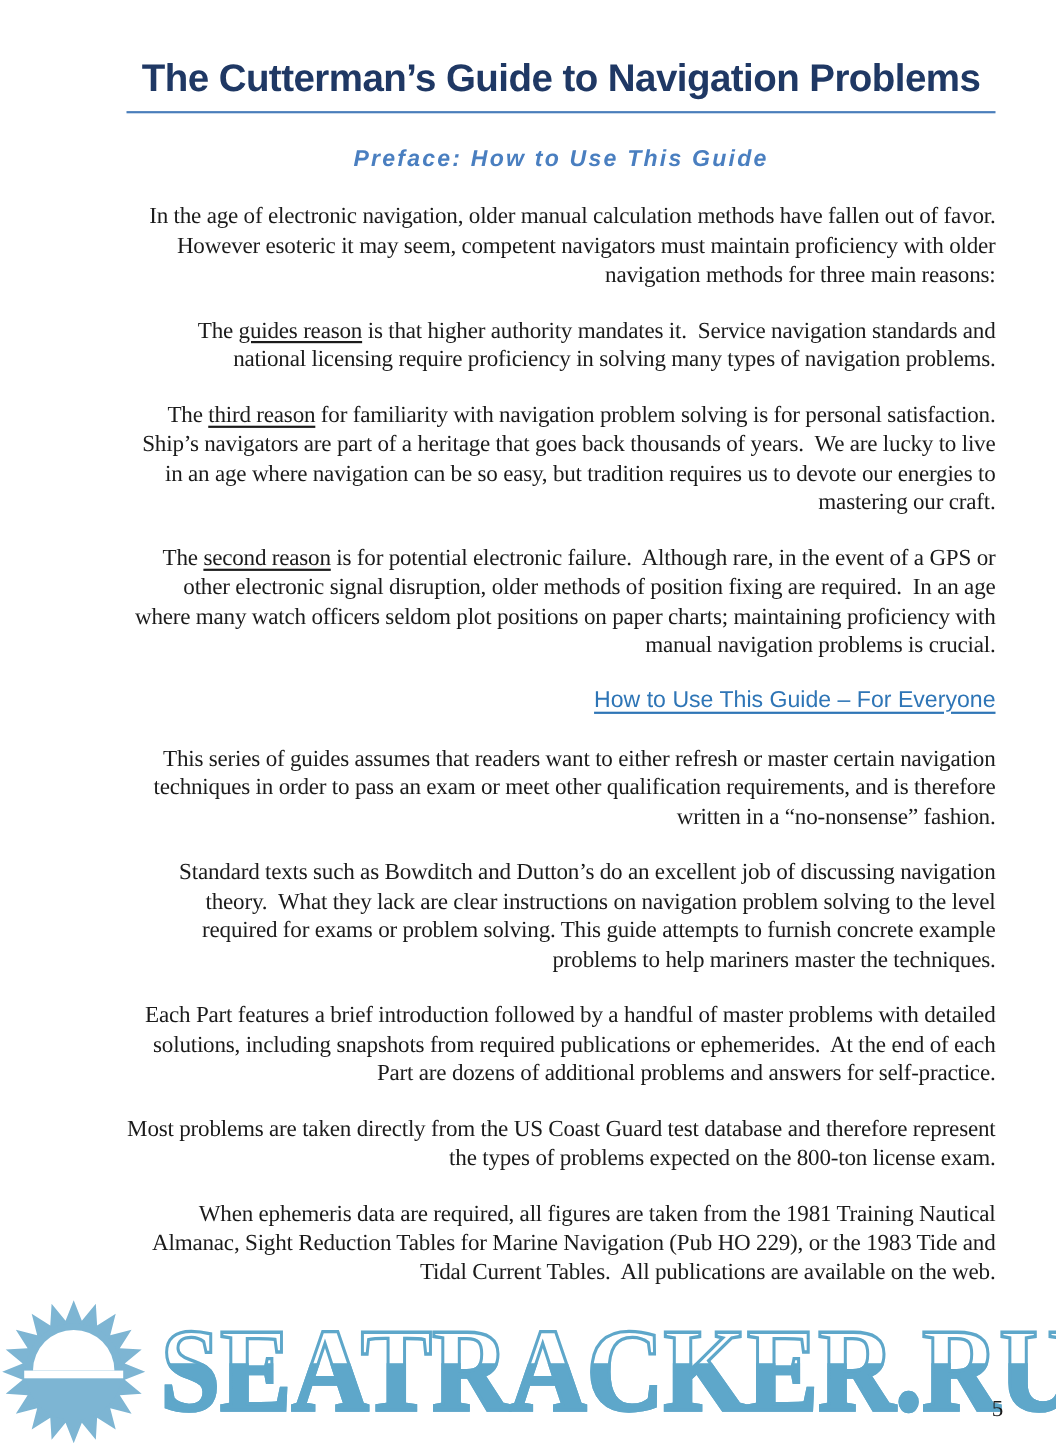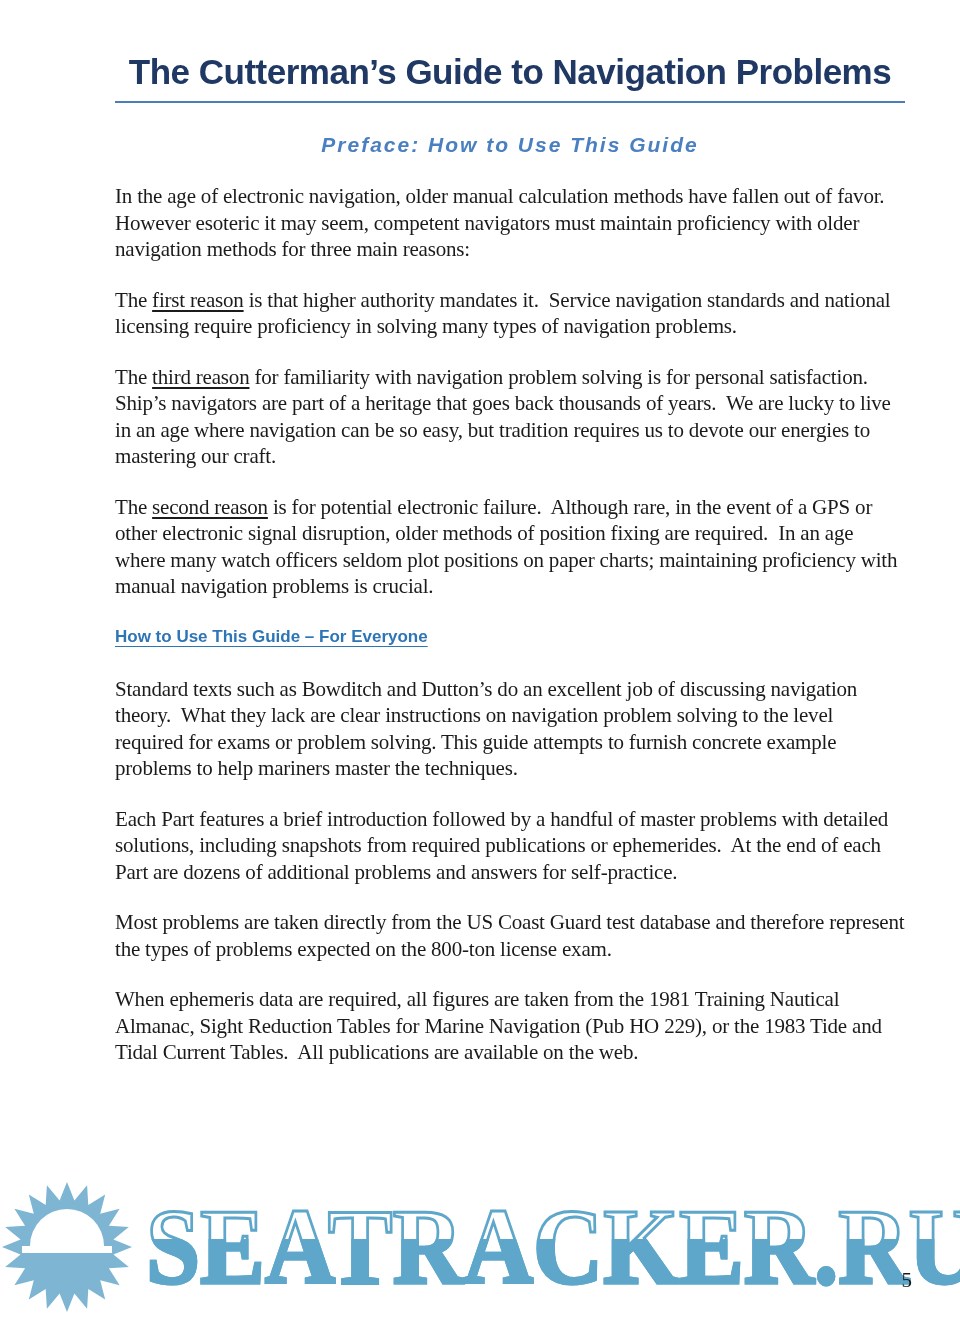--- a/index.html
+++ b/index.html
@@ -34,33 +34,33 @@
   .preface{
     margin-top:30px;
     text-align:center;
     font-family:"Liberation Sans",sans-serif;
     font-style:italic;
     font-weight:600;
     font-size:21px;
     letter-spacing:2px;
     color:var(--preface-color);
   }
-  .body-text{margin-top:26px;}
+  .body-text{margin-top:26px;text-align:right;}
   .body-text p{
     font-size:21px;
     line-height:26.5px;
     letter-spacing:-0.2px;
     margin-bottom:24px;
     white-space:pre-wrap;
   }
   .body-text p .u{text-decoration:underline;text-underline-offset:3px;}
   .body-text h2{
     font-family:"Liberation Sans",sans-serif;
-    font-size:17px;
-    font-weight:bold;
+    font-size:21px;
+    font-weight:normal;
     color:var(--heading-color);
     text-decoration:underline;
     text-underline-offset:4px;
     margin:16px 0 26px 0;
     line-height:26px;
   }
 
   .watermark-text{
     position:absolute;
     left:146px;
@@ -101,24 +101,25 @@
 <div class="page">
 
   <h1 class="doc-title">The Cutterman’s Guide to Navigation Problems</h1>
 
   <hr class="title-rule">
 
   <div class="preface">Preface: How to Use This Guide</div>
 
   <div class="body-text" id="body-content">
       <p><span>In the age of electronic navigation, older manual calculation methods have fallen out of favor.  However esoteric it may seem, competent navigators must maintain proficiency with older navigation methods for three main reasons:</span></p>
-      <p><span>The </span><span class="u">first reason</span><span> is that higher authority mandates it.  Service navigation standards and national licensing require proficiency in solving many types of navigation problems.</span></p>
+      <p><span>The </span><span class="u">guides reason</span><span> is that higher authority mandates it.  Service navigation standards and national licensing require proficiency in solving many types of navigation problems.</span></p>
       <p><span>The </span><span class="u">third reason</span><span> for familiarity with navigation problem solving is for personal satisfaction.  Ship’s navigators are part of a heritage that goes back thousands of years.  We are lucky to live in an age where navigation can be so easy, but tradition requires us to devote our energies to mastering our craft.</span></p>
       <p><span>The </span><span class="u">second reason</span><span> is for potential electronic failure.  Although rare, in the event of a GPS or other electronic signal disruption, older methods of position fixing are required.  In an age where many watch officers seldom plot positions on paper charts; maintaining proficiency with manual navigation problems is crucial.</span></p>
       <h2>How to Use This Guide – For Everyone</h2>
+      <p><span>This series of guides assumes that readers want to either refresh or master certain navigation techniques in order to pass an exam or meet other qualification requirements, and is therefore written in a “no-nonsense” fashion.</span></p>
       <p><span>Standard texts such as Bowditch and Dutton’s do an excellent job of discussing navigation theory.  What they lack are clear instructions on navigation problem solving to the level required for exams or problem solving. This guide attempts to furnish concrete example problems to help mariners master the techniques.</span></p>
       <p><span>Each Part features a brief introduction followed by a handful of master problems with detailed solutions, including snapshots from required publications or ephemerides.  At the end of each Part are dozens of additional problems and answers for self-practice.</span></p>
       <p><span>Most problems are taken directly from the US Coast Guard test database and therefore represent the types of problems expected on the 800-ton license exam.</span></p>
       <p><span>When ephemeris data are required, all figures are taken from the 1981 Training Nautical Almanac, Sight Reduction Tables for Marine Navigation (Pub HO 229), or the 1983 Tide and Tidal Current Tables.  All publications are available on the web.</span></p>
     </div>
 
   <svg class="sun-logo" width="140" height="140" viewBox="-70 -70 140 140" aria-hidden="true">
     <polygon id="sun-rays" fill="#7db5d3" points="0.0,-65.0 7.4,-46.4 20.1,-61.8 21.3,-41.9 38.2,-52.6 33.2,-33.2 52.6,-38.2 41.9,-21.3 61.8,-20.1 46.4,-7.4 65.0,0.0 46.4,7.4 61.8,20.1 41.9,21.3 52.6,38.2 33.2,33.2 38.2,52.6 21.3,41.9 20.1,61.8 7.4,46.4 0.0,65.0 -7.4,46.4 -20.1,61.8 -21.3,41.9 -38.2,52.6 -33.2,33.2 -52.6,38.2 -41.9,21.3 -61.8,20.1 -46.4,7.4 -65.0,0.0 -46.4,-7.4 -61.8,-20.1 -41.9,-21.3 -52.6,-38.2 -33.2,-33.2 -38.2,-52.6 -21.3,-41.9 -20.1,-61.8 -7.4,-46.4"></polygon>
     <circle cx="0" cy="0" r="44" fill="#7db5d3" id="sun-disc"></circle>
     <rect x="-45" y="-1" width="90" height="7" fill="#ffffff"></rect>

